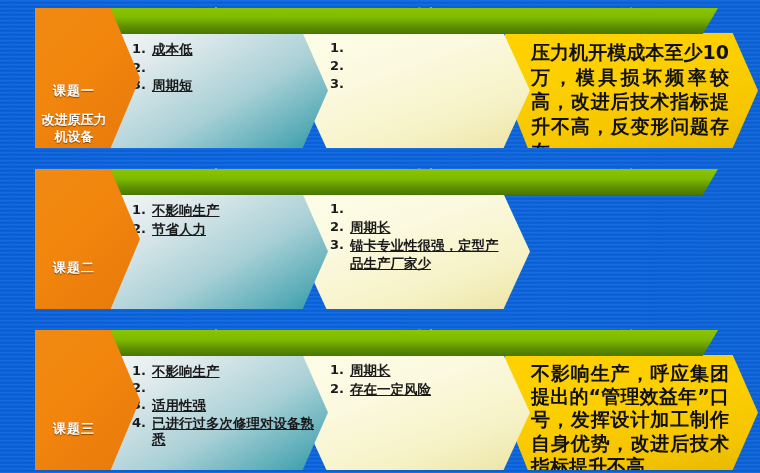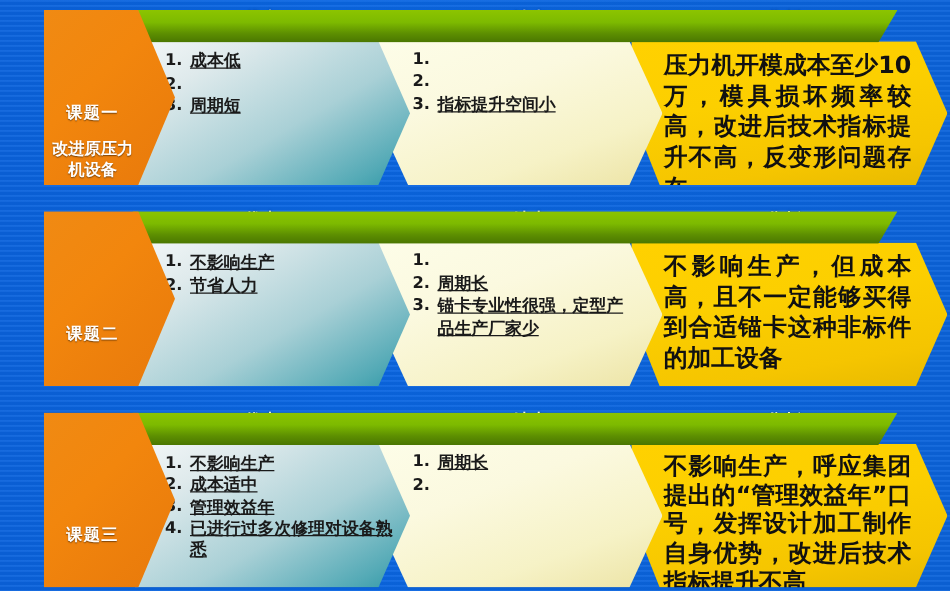--- a/index.html
+++ b/index.html
@@ -136,21 +136,20 @@
     <div class="panel p-con">
       <ul class="list list-con">
         <li>
             <span class="li-num">1.</span>
           </li>
         <li>
             <span class="li-num">2.</span>
           </li>
         <li>
             <span class="li-num">3.</span>
-            <span class="li-txt">指标提升空间小</span>
           </li>
       </ul>
     </div>
 
     <div class="panel p-pro">
       <ul class="list list-pro">
         <li>
             <span class="li-num">1.</span>
             <span class="li-txt">成本低</span>
           </li>
@@ -172,23 +171,20 @@
     </div>
   </div>
 
   <div class="row row2">
 
     <div class="hdr"></div>
     <div class="hdr-lbl hdr-pro">优点</div>
     <div class="hdr-lbl hdr-con">缺点</div>
     <div class="hdr-lbl hdr-ana">分析</div>
 
-    <div class="panel p-ana">
-      <div class="ana-text">不影响生产，但成本高，且不一定能够买得到合适锚卡这种非标件的加工设备</div>
-    </div>
 
     <div class="panel p-con">
       <ul class="list list-con">
         <li>
             <span class="li-num">1.</span>
           </li>
         <li>
             <span class="li-num">2.</span>
             <span class="li-txt">周期长</span>
           </li>
@@ -231,37 +227,37 @@
     </div>
 
     <div class="panel p-con">
       <ul class="list list-con">
         <li>
             <span class="li-num">1.</span>
             <span class="li-txt">周期长</span>
           </li>
         <li>
             <span class="li-num">2.</span>
+            <span class="li-txt">存在一定风险</span>
           </li>
       </ul>
     </div>
 
     <div class="panel p-pro">
       <ul class="list list-pro tight">
         <li>
             <span class="li-num">1.</span>
             <span class="li-txt">不影响生产</span>
           </li>
         <li>
             <span class="li-num">2.</span>
-            <span class="li-txt">成本适中</span>
-          </li>
-        <li>
-            <span class="li-num">3.</span>
-            <span class="li-txt">管理效益年</span>
+          </li>
+        <li>
+            <span class="li-num">3.</span>
+            <span class="li-txt">适用性强</span>
           </li>
         <li>
             <span class="li-num">4.</span>
             <span class="li-txt">已进行过多次修理对设备熟悉</span>
           </li>
       </ul>
     </div>
 
     <div class="panel p-topic">
       <div class="p-topic-inner">

